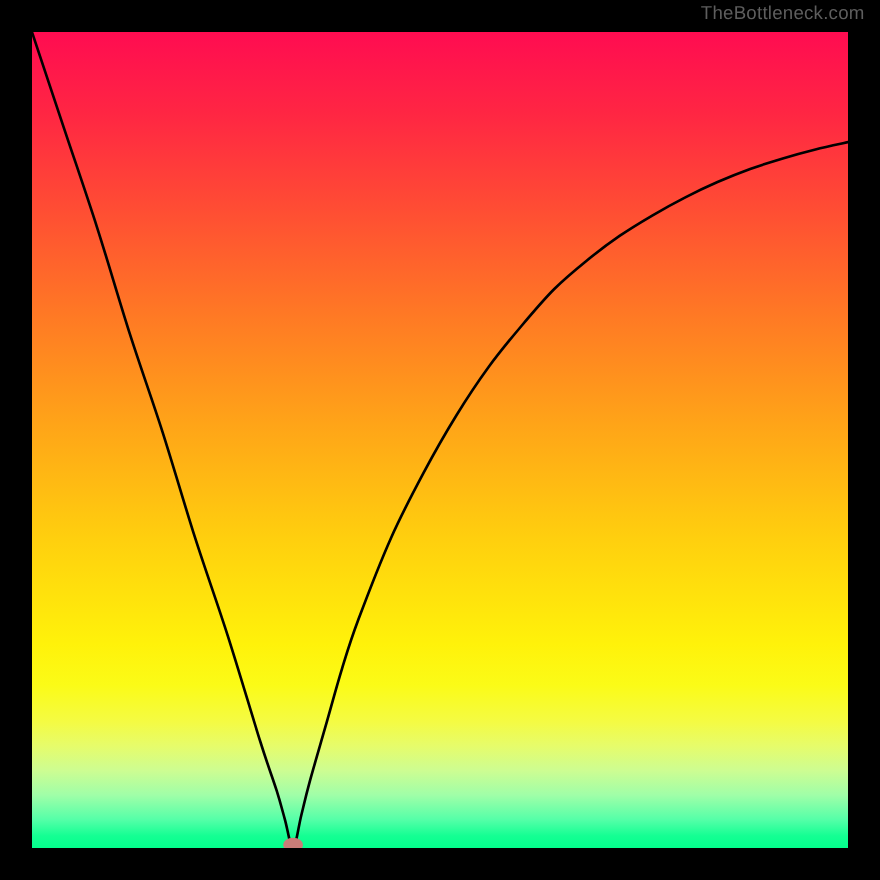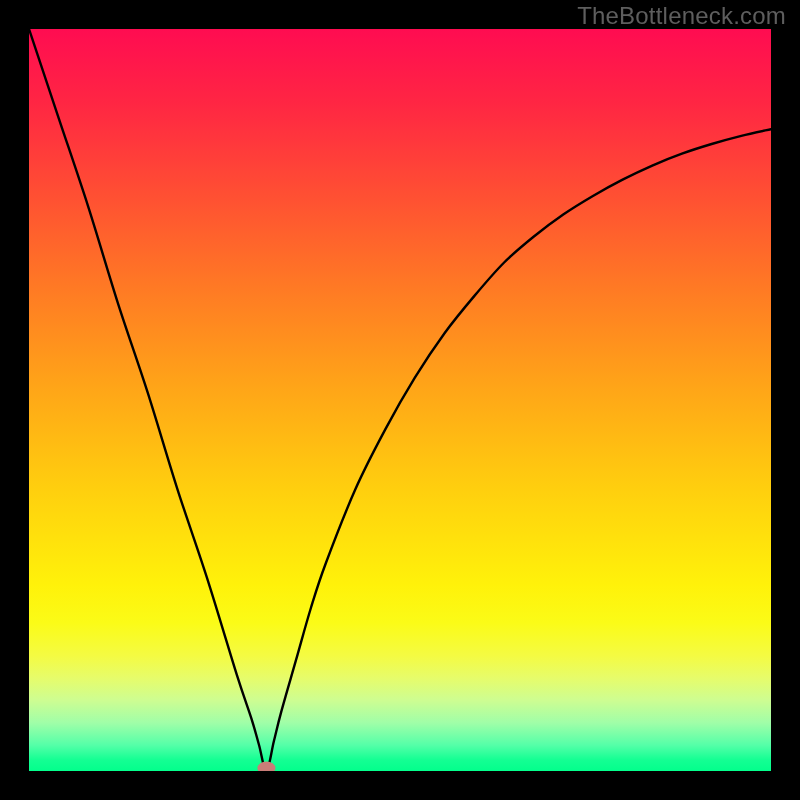--- a/index.html
+++ b/index.html
@@ -15,21 +15,21 @@
     position: relative;
     width: 800px;
     height: 800px;
     background: #000;
   }
   .watermark {
     position: absolute;
     top: 2px;
     right: 14px;
     color: #5e5e5e;
-    font-size: 24px;
+    font-size: 17px;
     letter-spacing: 0.2px;
     font-weight: 400;
     user-select: none;
   }
   .plot-wrap {
     position: absolute;
     left: 29px;
     top: 29px;
     width: 742px;
     height: 742px;

